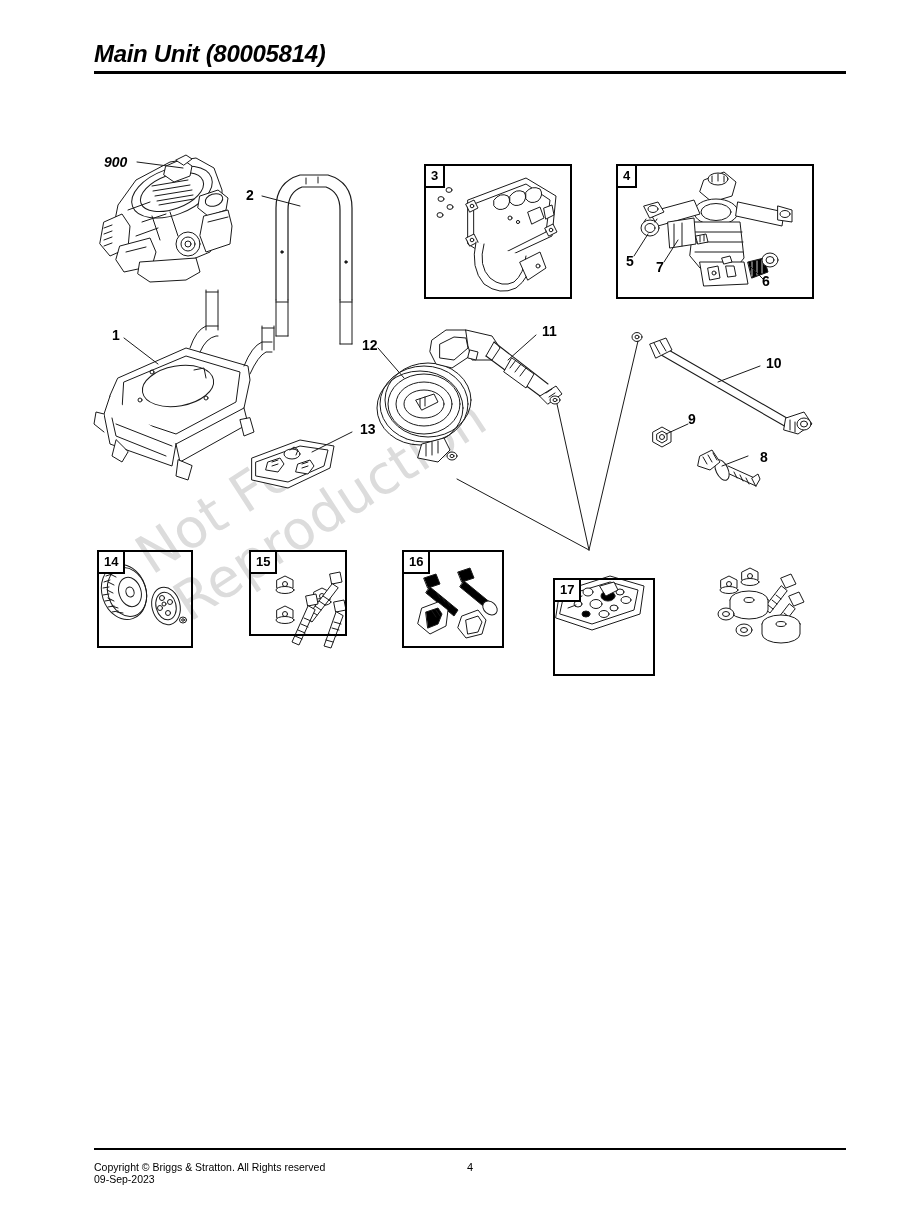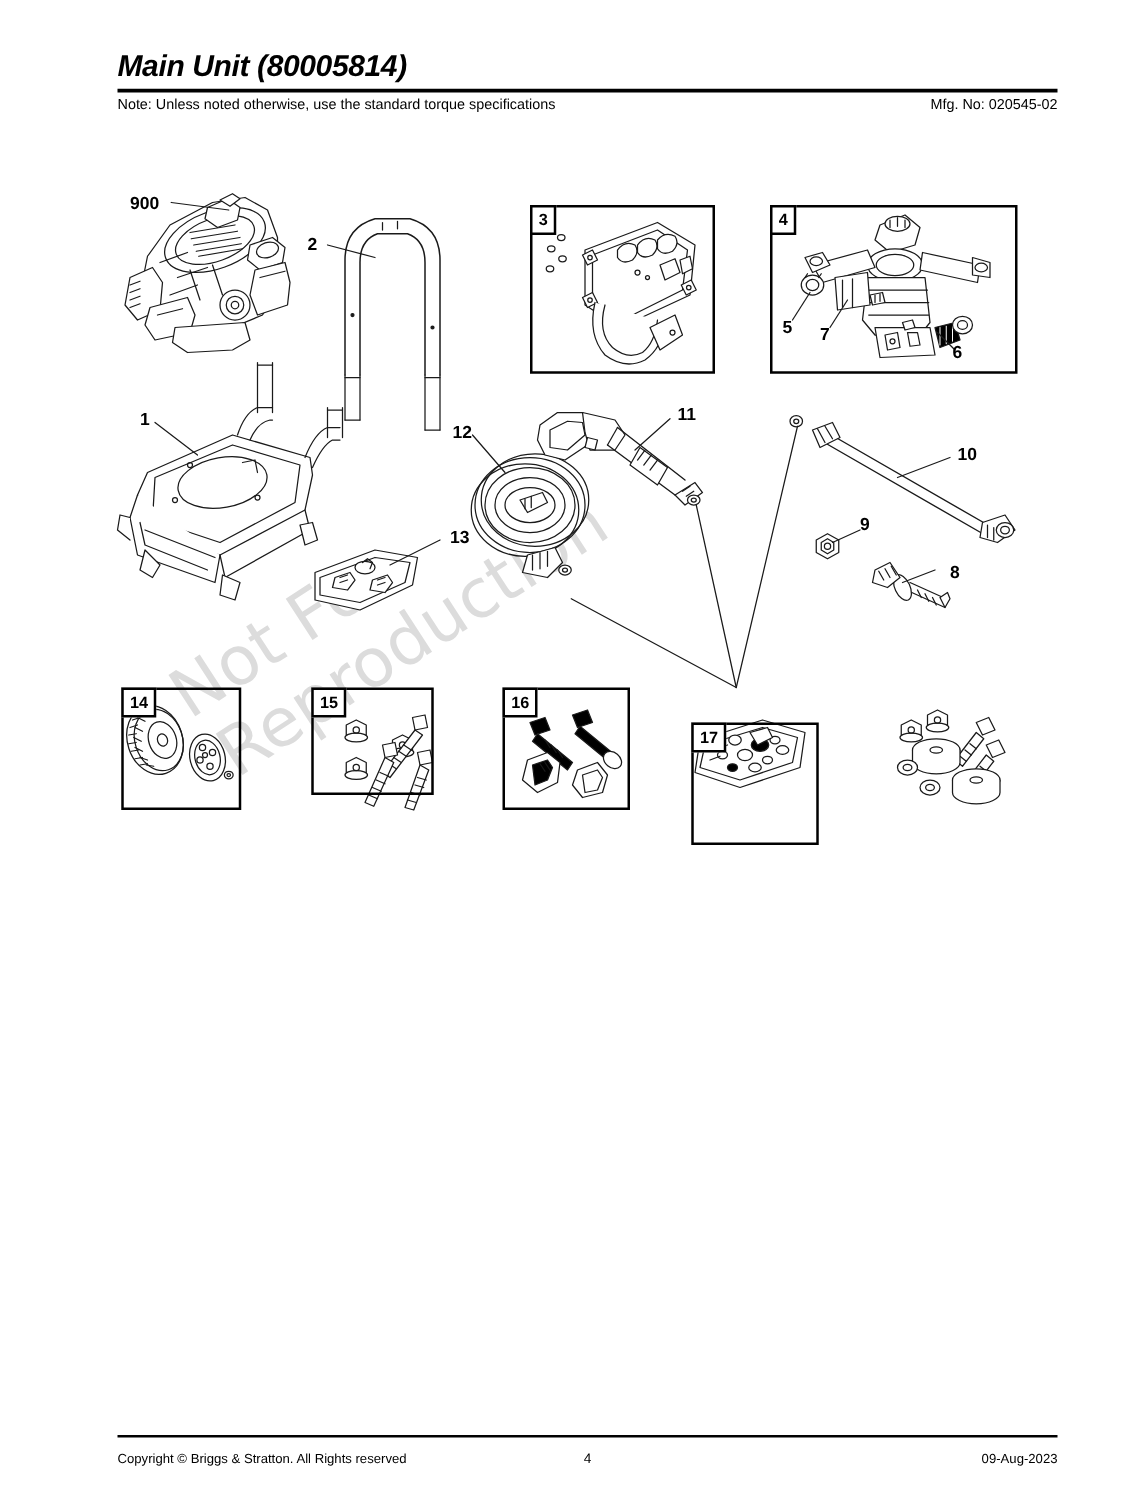--- a/index.html
+++ b/index.html
@@ -62,20 +62,21 @@
     background: #000;
     width: 100%;
   }
   #footer-row {
     display: flex;
     justify-content: space-between;
     align-items: baseline;
     font-size: 10.5px;
     padding-top: 11px;
     white-space: nowrap;
+    flex-direction: column;
   }
   #footer-row .pageno {
     position: absolute;
     left: 0; right: 0;
     top: 13px;
     text-align: center;
     font-size: 11px;
   }
 
   
@@ -138,24 +139,20 @@
   }
 </style>
 </head>
 <body>
 
 <div id="page">
 
   <div id="header">
     <div id="page-title">Main Unit (80005814)</div>
     <div id="header-rule"></div>
-    <div id="header-sub">
-      <span class="note">Note: Unless noted otherwise, use the standard torque specifications</span>
-      <span class="mfg">Mfg. No: 020545-02</span>
-    </div>
   </div>
 
   <div id="watermark">
     <div class="wm-line1">Not For</div>
     <div class="wm-line2">Reproduction</div>
   </div>
 
   <div id="drawing">
   <svg width="906" height="1208" viewBox="0 0 906 1208" xmlns="http://www.w3.org/2000/svg" fill="none" stroke="#1a1a1a" stroke-width="1" stroke-linejoin="round" stroke-linecap="round">
 
@@ -567,21 +564,21 @@
 
   <div class="partbox" style="left:402px; top:550px; width:102px; height:98px;padding-left:34px;">
     <span class="boxnum">16</span>
   </div>
 
   <div class="partbox" style="left:553px; top:550px; width:102px; height:98px;margin-top:28px;">
     <span class="boxnum">17</span>
   </div>
 
 
-  <span class="callout" style="left:104px; top:155px;">900</span>
+  <span class="callout" style="left:104px; top:155px;font-style:italic;">900</span>
 
   <span class="callout" style="left:112px; top:328px;">1</span>
 
   <span class="callout" style="left:246px; top:188px;">2</span>
 
   <span class="callout" style="left:626px; top:254px;">5</span>
 
   <span class="callout" style="left:762px; top:274px;">6</span>
 
   <span class="callout" style="left:656px; top:260px;">7</span>
@@ -596,17 +593,17 @@
 
   <span class="callout" style="left:362px; top:338px;text-align:right;">12</span>
 
   <span class="callout" style="left:360px; top:422px;">13</span>
 
   <div id="footer">
     <div id="footer-rule"></div>
     <div id="footer-row">
       <span>Copyright ©  Briggs &amp; Stratton. All Rights reserved</span>
       <span class="pageno">4</span>
-      <span>09-Aug-2023</span>
+      <span>09-Sep-2023</span>
     </div>
   </div>
 
 </div>
 
 </body></html>

